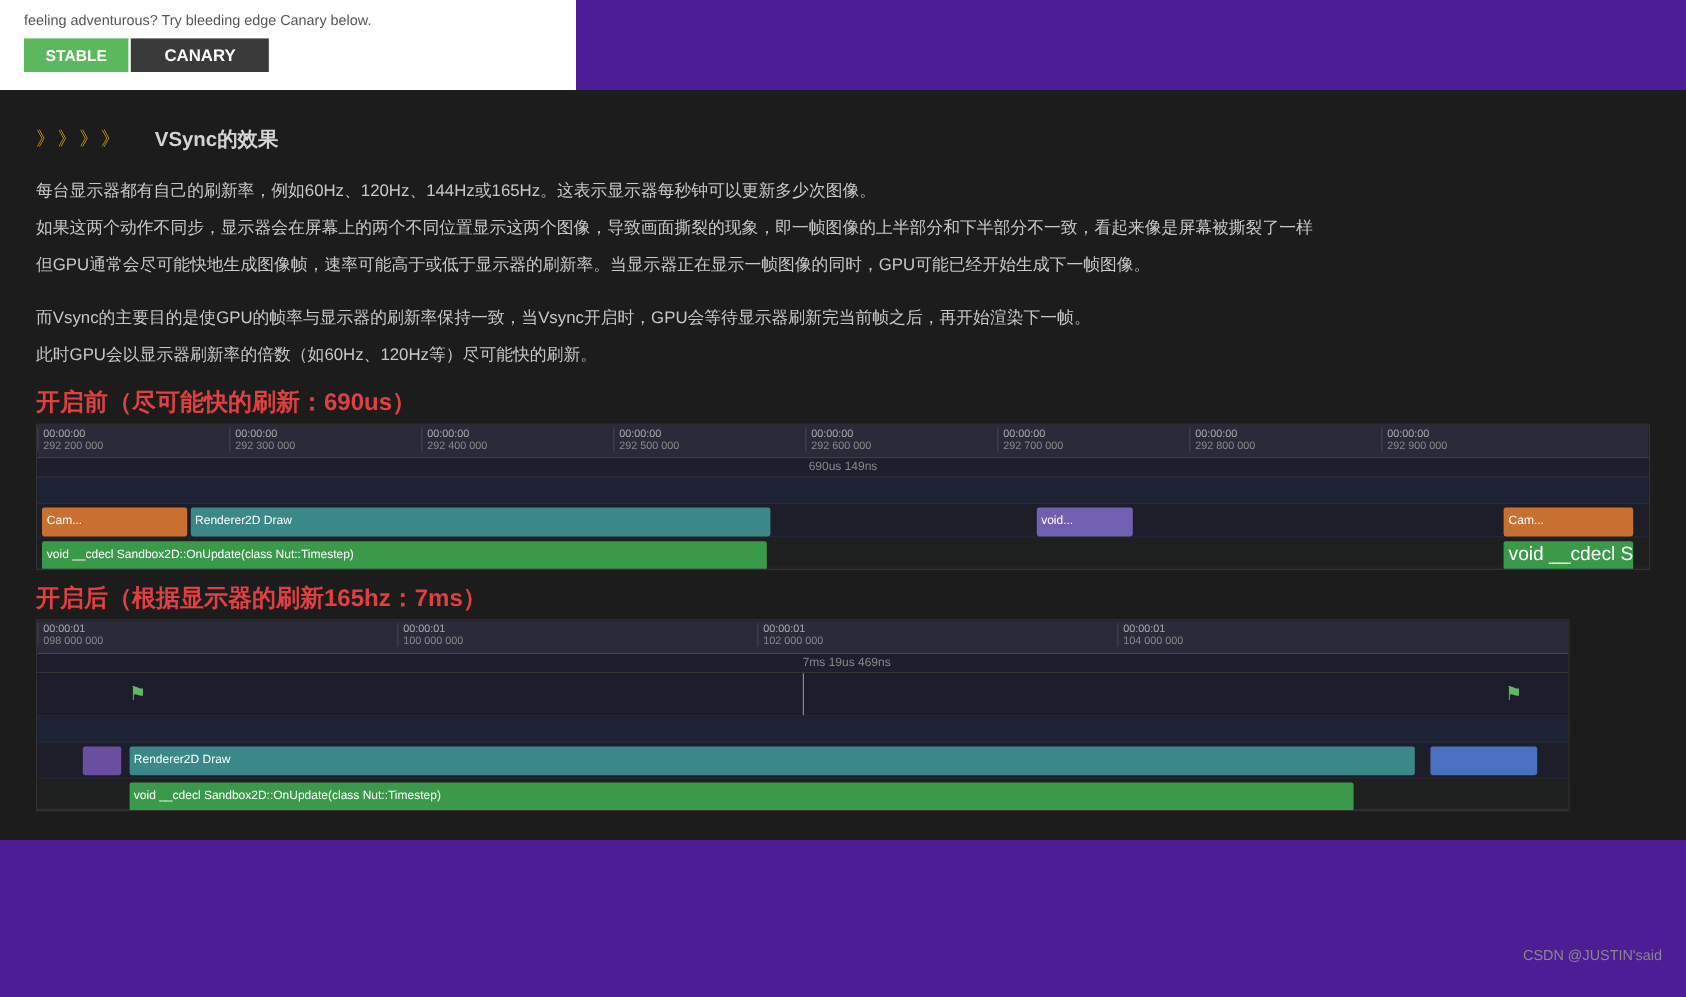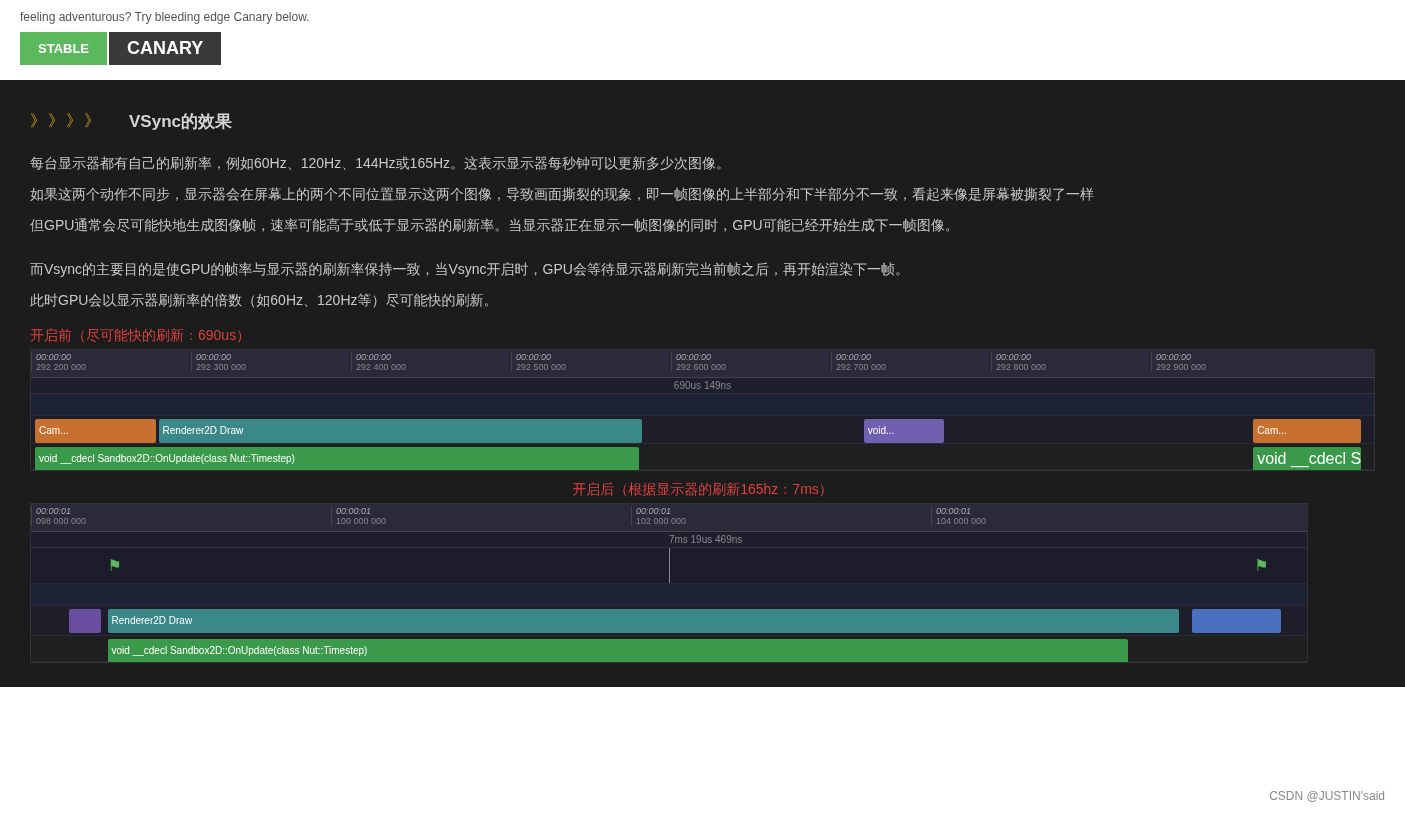--- a/index.html
+++ b/index.html
@@ -6,21 +6,21 @@
     body {
       background-color: #1a1a2e;
       color: #c8c8c8;
       font-family: "Microsoft YaHei", "SimHei", Arial, sans-serif;
       font-size: 14px;
       min-height: 831px;
       overflow-x: hidden;
     }
 
     .page-wrapper {
-      background: #ffffff;
+      background: #4c1d95;
       min-height: 831px;
       padding: 0;
       position: relative;
     }
 
     
     .top-section {
       background: #ffffff;
       padding: 10px 20px 15px 20px;
       width: 480px;
@@ -45,22 +45,22 @@
       padding: 6px 18px;
       font-size: 13px;
       cursor: pointer;
       font-weight: bold;
     }
 
     .btn-canary {
       background: #3a3a3a;
       color: white;
       border: none;
-      padding: 6px 18px;
-      font-size: 18px;
+      padding: 6px 28px;
+      font-size: 14px;
       cursor: pointer;
       font-weight: bold;
     }
 
     
     .main-content {
       background: #1c1c1c;
       padding: 20px 30px;
     }
 
@@ -94,23 +94,23 @@
       margin-bottom: 6px;
     }
 
     .article-spacer {
       height: 12px;
     }
 
     
     .timeline-label {
       color: #e04040;
-      font-size: 14px;
+      font-size: 20px;
       margin: 14px 0 4px 0;
-      font-weight: normal;
+      font-weight: bold;
     }
 
     
     .timeline-container {
       background: #1a1a1a;
       border: 1px solid #333;
       margin-bottom: 10px;
       overflow: hidden;
       width: 100%;
     }
@@ -134,21 +134,20 @@
       font-size: 9px;
       color: #8888aa;
       min-width: 160px;
       padding-left: 4px;
       border-left: 1px solid #444;
     }
 
     .ruler-tick .time-top {
       color: #aaa;
       font-size: 9px;
-      font-style: italic;
     }
 
     .ruler-tick .time-bottom {
       color: #888;
       font-size: 9px;
     }
 
     
     .time-marker-row {
       background: #1e1e2e;
@@ -319,21 +318,21 @@
       </div>
 
       <div class="track-row" style="background:#1e2020;height:26px;">
 
         <div class="timeline-bar bar-green" style="left:0.3%;width:45%;font-size:10px;">void __cdecl Sandbox2D::OnUpdate(class Nut::Timestep)</div>
 
         <div class="timeline-bar bar-green" style="left:91%;width:8%;font-size:16px;">void __cdecl San...</div>
       </div>
     </div>
 
-    <div class="timeline-label" style="margin-top:6px;text-align:center;">开启后（根据显示器的刷新165hz：7ms）</div>
+    <div class="timeline-label" style="margin-top:6px;">开启后（根据显示器的刷新165hz：7ms）</div>
 
     <div class="timeline-container-after">
 
       <div class="timeline-ruler">
         <div class="ruler-tick" style="min-width:300px;">
           <span class="time-top">00:00:01</span>
           <span class="time-bottom">098 000 000</span>
         </div>
         <div class="ruler-tick" style="min-width:300px;">
           <span class="time-top">00:00:01</span>

